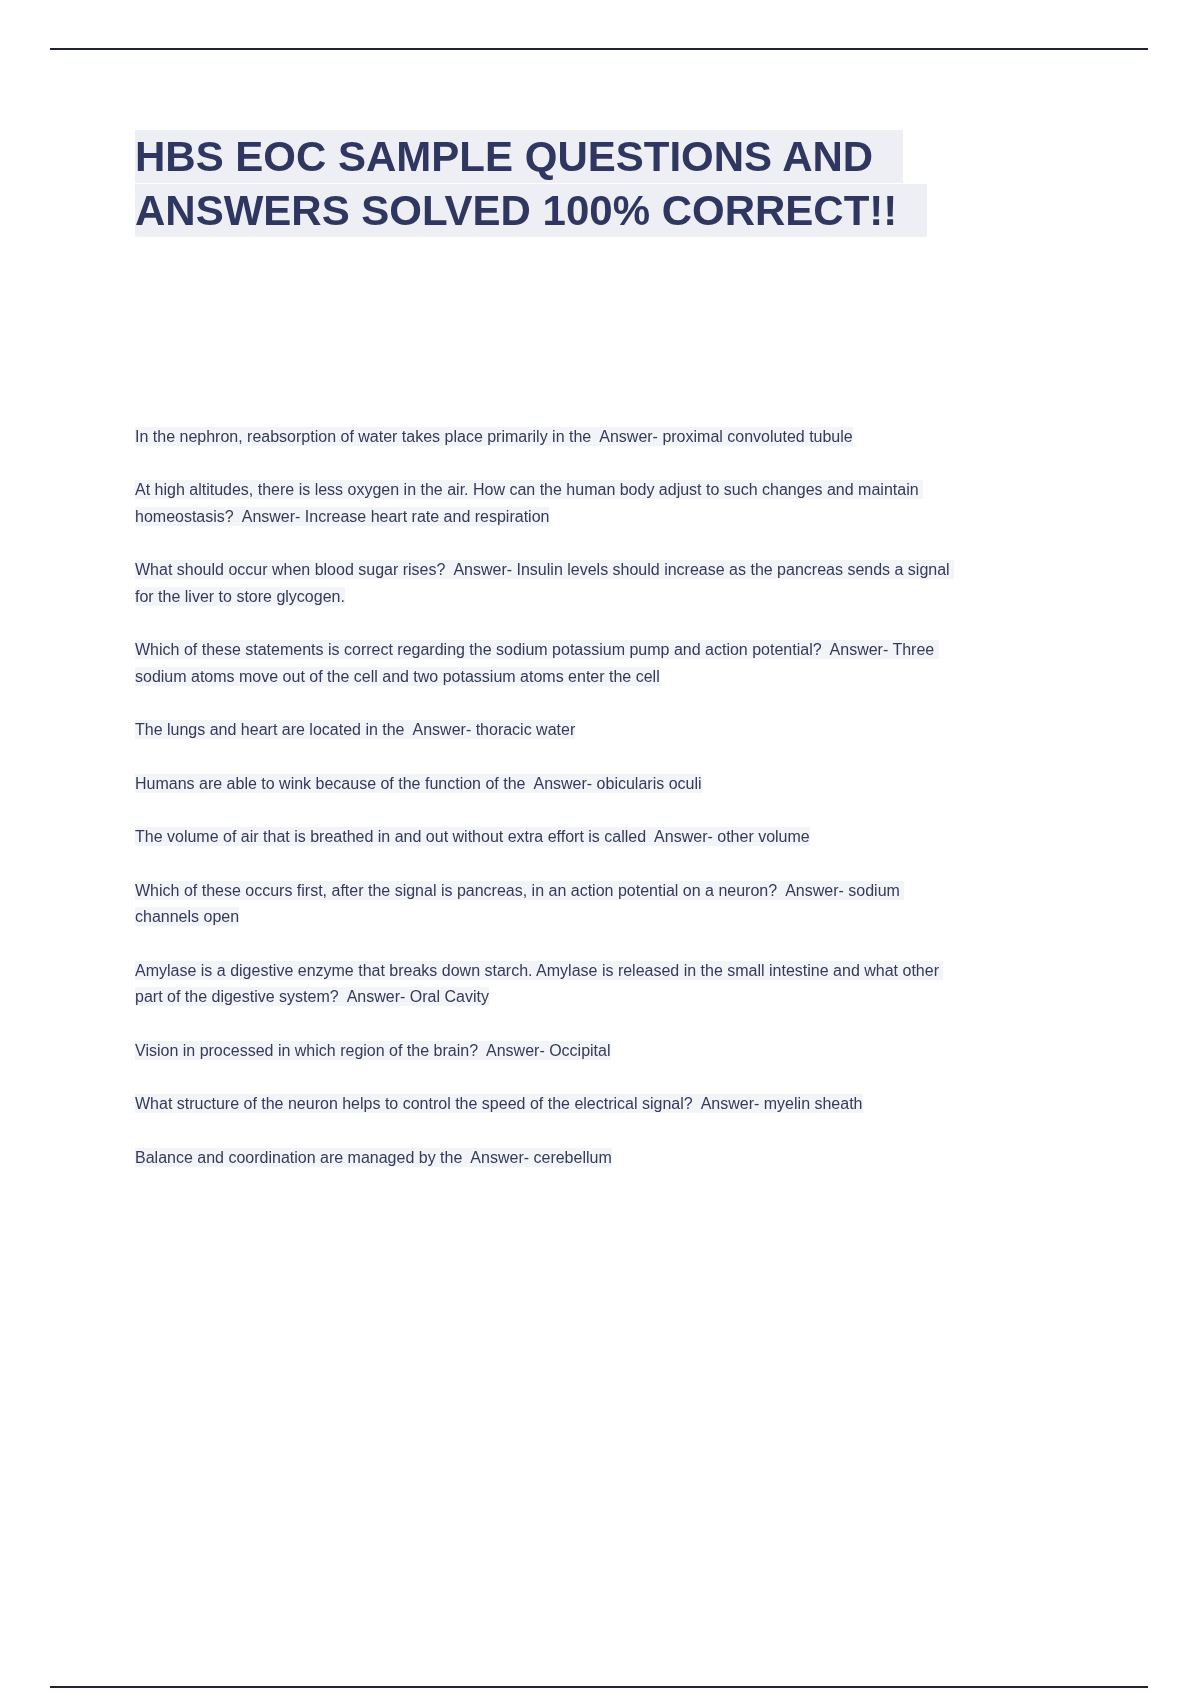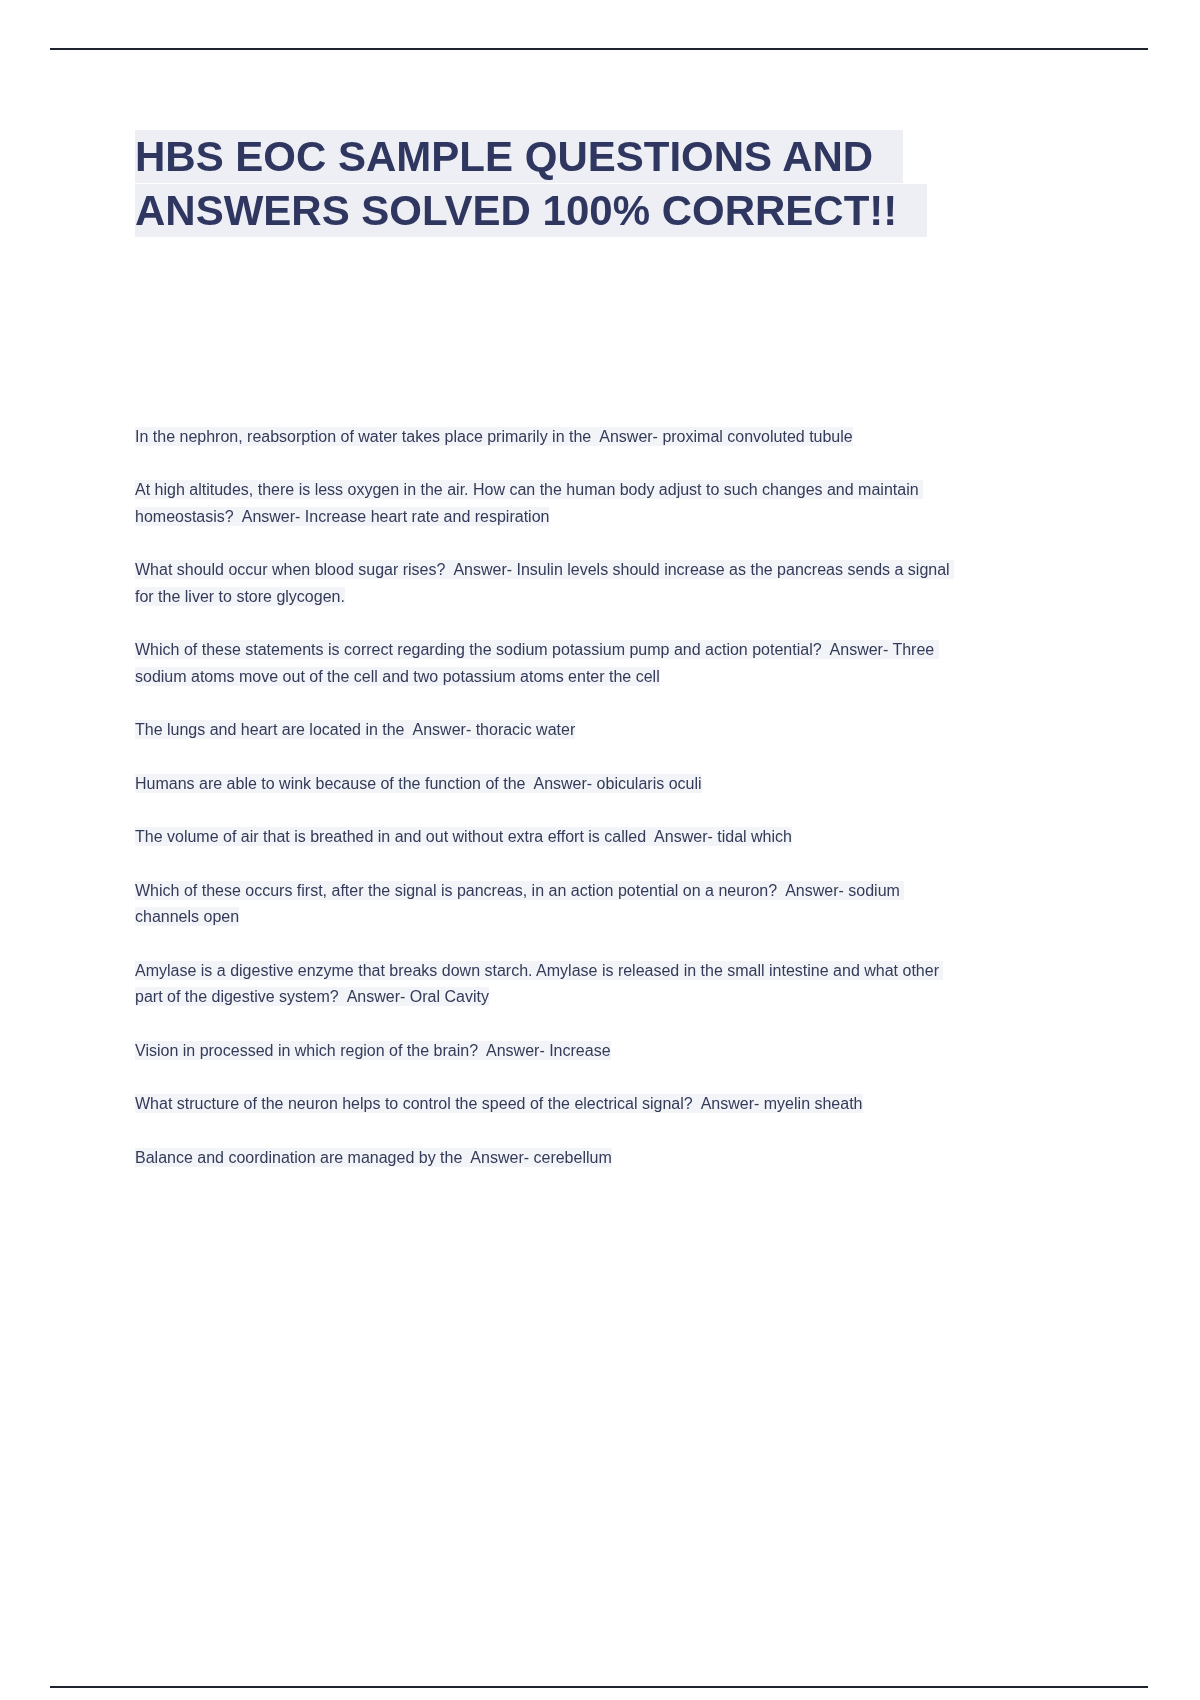--- a/index.html
+++ b/index.html
@@ -74,23 +74,23 @@
   <div class="content">
     <h1 class="doc-title"><span class="hl">HBS EOC SAMPLE QUESTIONS AND ANSWERS SOLVED 100% CORRECT!!</span></h1>
 
     <div class="qa-list">
         <p class="qa"><span class="hl">In the nephron, reabsorption of water takes place primarily in the  Answer- proximal convoluted tubule</span></p>
         <p class="qa"><span class="hl">At high altitudes, there is less oxygen in the air. How can the human body adjust to such changes and maintain homeostasis?  Answer- Increase heart rate and respiration</span></p>
         <p class="qa"><span class="hl">What should occur when blood sugar rises?  Answer- Insulin levels should increase as the pancreas sends a signal for the liver to store glycogen.</span></p>
         <p class="qa"><span class="hl">Which of these statements is correct regarding the sodium potassium pump and action potential?  Answer- Three sodium atoms move out of the cell and two potassium atoms enter the cell</span></p>
         <p class="qa"><span class="hl">The lungs and heart are located in the  Answer- thoracic water</span></p>
         <p class="qa"><span class="hl">Humans are able to wink because of the function of the  Answer- obicularis oculi</span></p>
-        <p class="qa"><span class="hl">The volume of air that is breathed in and out without extra effort is called  Answer- tidal which</span></p>
+        <p class="qa"><span class="hl">The volume of air that is breathed in and out without extra effort is called  Answer- other volume</span></p>
         <p class="qa"><span class="hl">Which of these occurs first, after the signal is pancreas, in an action potential on a neuron?  Answer- sodium channels open</span></p>
         <p class="qa"><span class="hl">Amylase is a digestive enzyme that breaks down starch. Amylase is released in the small intestine and what other part of the digestive system?  Answer- Oral Cavity</span></p>
-        <p class="qa"><span class="hl">Vision in processed in which region of the brain?  Answer- Increase</span></p>
+        <p class="qa"><span class="hl">Vision in processed in which region of the brain?  Answer- Occipital</span></p>
         <p class="qa"><span class="hl">What structure of the neuron helps to control the speed of the electrical signal?  Answer- myelin sheath</span></p>
         <p class="qa"><span class="hl">Balance and coordination are managed by the  Answer- cerebellum</span></p>
       </div>
   </div>
 
   <hr class="rule bottom">
 </div>
 
 </body></html>

